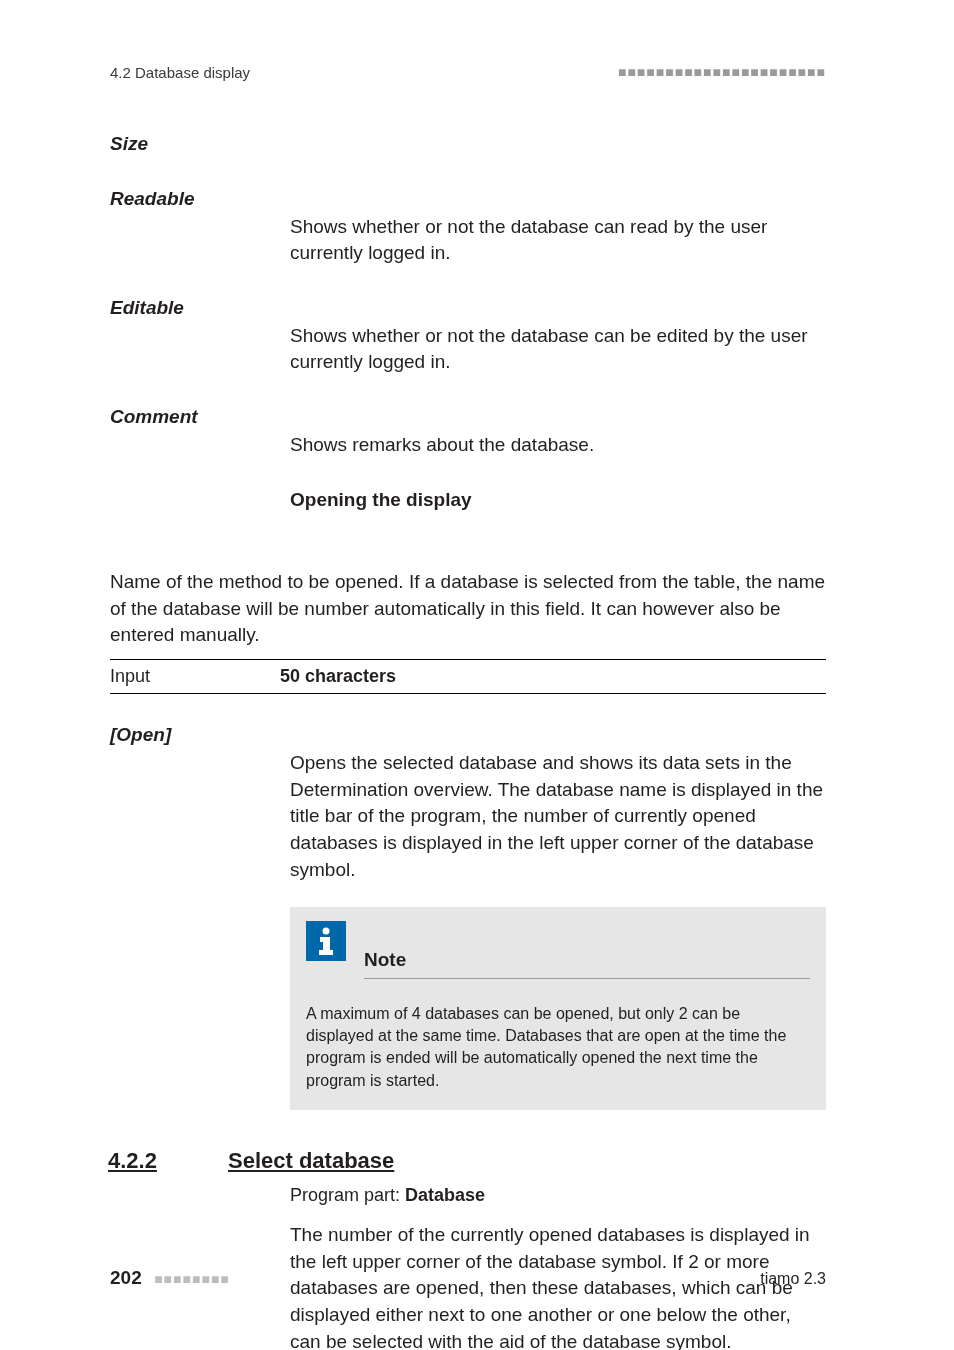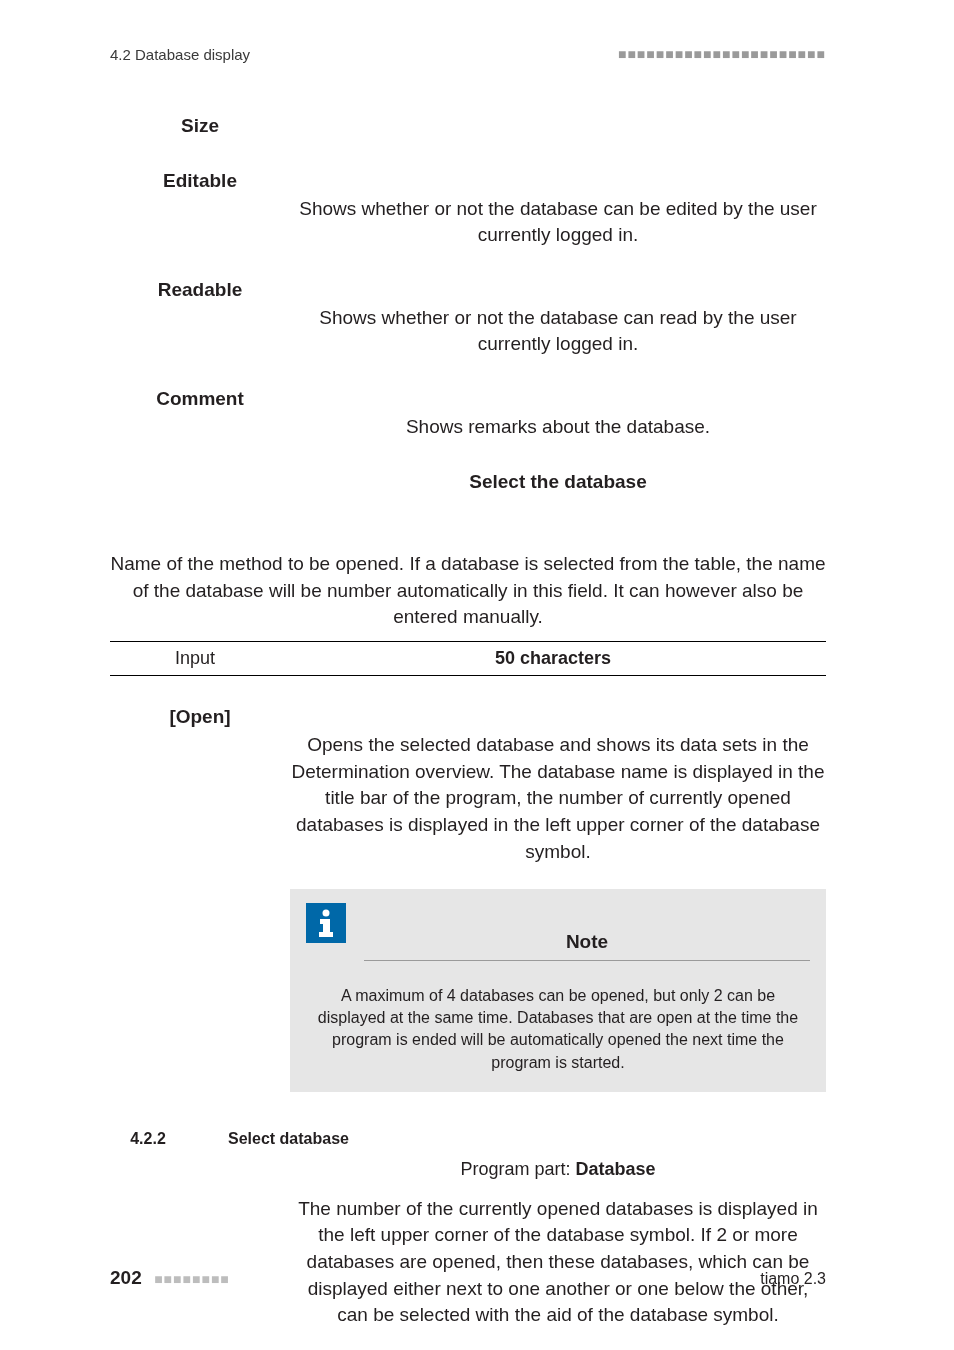--- a/index.html
+++ b/index.html
@@ -12,42 +12,42 @@
     color: #231f20;
     background: #fff;
     font-size: 19px;
     line-height: 1.4;
     -webkit-font-smoothing: antialiased;
   }
   .page {
     position: relative;
     width: 936px;
     height: 1350px;
-    padding: 44px 110px 40px 110px;
+    padding: 62px 110px 40px 110px;
     box-sizing: border-box;
-    text-align: center;
   }
   .running-head {
     display: flex;
     justify-content: space-between;
     align-items: center;
     font-size: 15px;
     margin-bottom: 48px;
   }
   .running-head .left { color: #3a3a3a; }
   .dots { letter-spacing: 1px; color: #9a9a9a; font-size: 14px; }
 
   .section-row {
     display: flex;
     margin-bottom: 28px;
   }
   .term-col {
     width: 180px;
     flex: 0 0 180px;
     font-weight: 700;
+    font-style: italic;
   }
   .desc-col {
     flex: 1;
     padding-top: 28px;
   }
 
   .subheading {
     font-weight: 700;
     margin-left: 180px;
     margin-top: 6px;
@@ -105,22 +105,23 @@
   .note-body {
     font-size: 16px;
   }
 
   .h2-row {
     display: flex;
     gap: 40px;
     margin-top: 36px;
     margin-bottom: 6px;
     font-weight: 700;
-    font-size: 16px;
+    font-size: 22px;
     margin-left: -2px;
+    text-decoration: underline;
   }
   .h2-num { width: 80px; flex: 0 0 80px; }
 
   .program-part {
     margin-left: 180px;
     font-size: 18px;
     margin-bottom: 14px;
     margin-top: 2px;
   }
   .program-part .pp-label {}
@@ -151,35 +152,35 @@
   <div class="running-head">
     <span class="left">4.2 Database display</span>
     <span class="dots">■■■■■■■■■■■■■■■■■■■■■■</span>
   </div>
 
   <div class="section-row">
     <div class="term-col">Size</div>
   </div>
 
   <div class="section-row">
+    <div class="term-col">Readable</div>
+    <div class="desc-col">Shows whether or not the database can read by the user currently logged in.</div>
+  </div>
+
+  <div class="section-row">
     <div class="term-col">Editable</div>
     <div class="desc-col">Shows whether or not the database can be edited by the user currently logged in.</div>
   </div>
 
   <div class="section-row">
-    <div class="term-col">Readable</div>
-    <div class="desc-col">Shows whether or not the database can read by the user currently logged in.</div>
-  </div>
-
-  <div class="section-row">
     <div class="term-col">Comment</div>
     <div class="desc-col">Shows remarks about the database.</div>
   </div>
 
-  <div class="subheading">Select the database</div>
+  <div class="subheading">Opening the display</div>
 
   <div class="section-row">
     <div class="desc-col">
       <span>Name of the method to be opened. If a database is selected from the table, the name of the database will be number automatically in this field. It can however also be entered manually.</span>
       <table class="input-table">
         <tbody>
             <tr>
           <td class="label">Input</td>
           <td class="value">50 characters</td>
         </tr>

